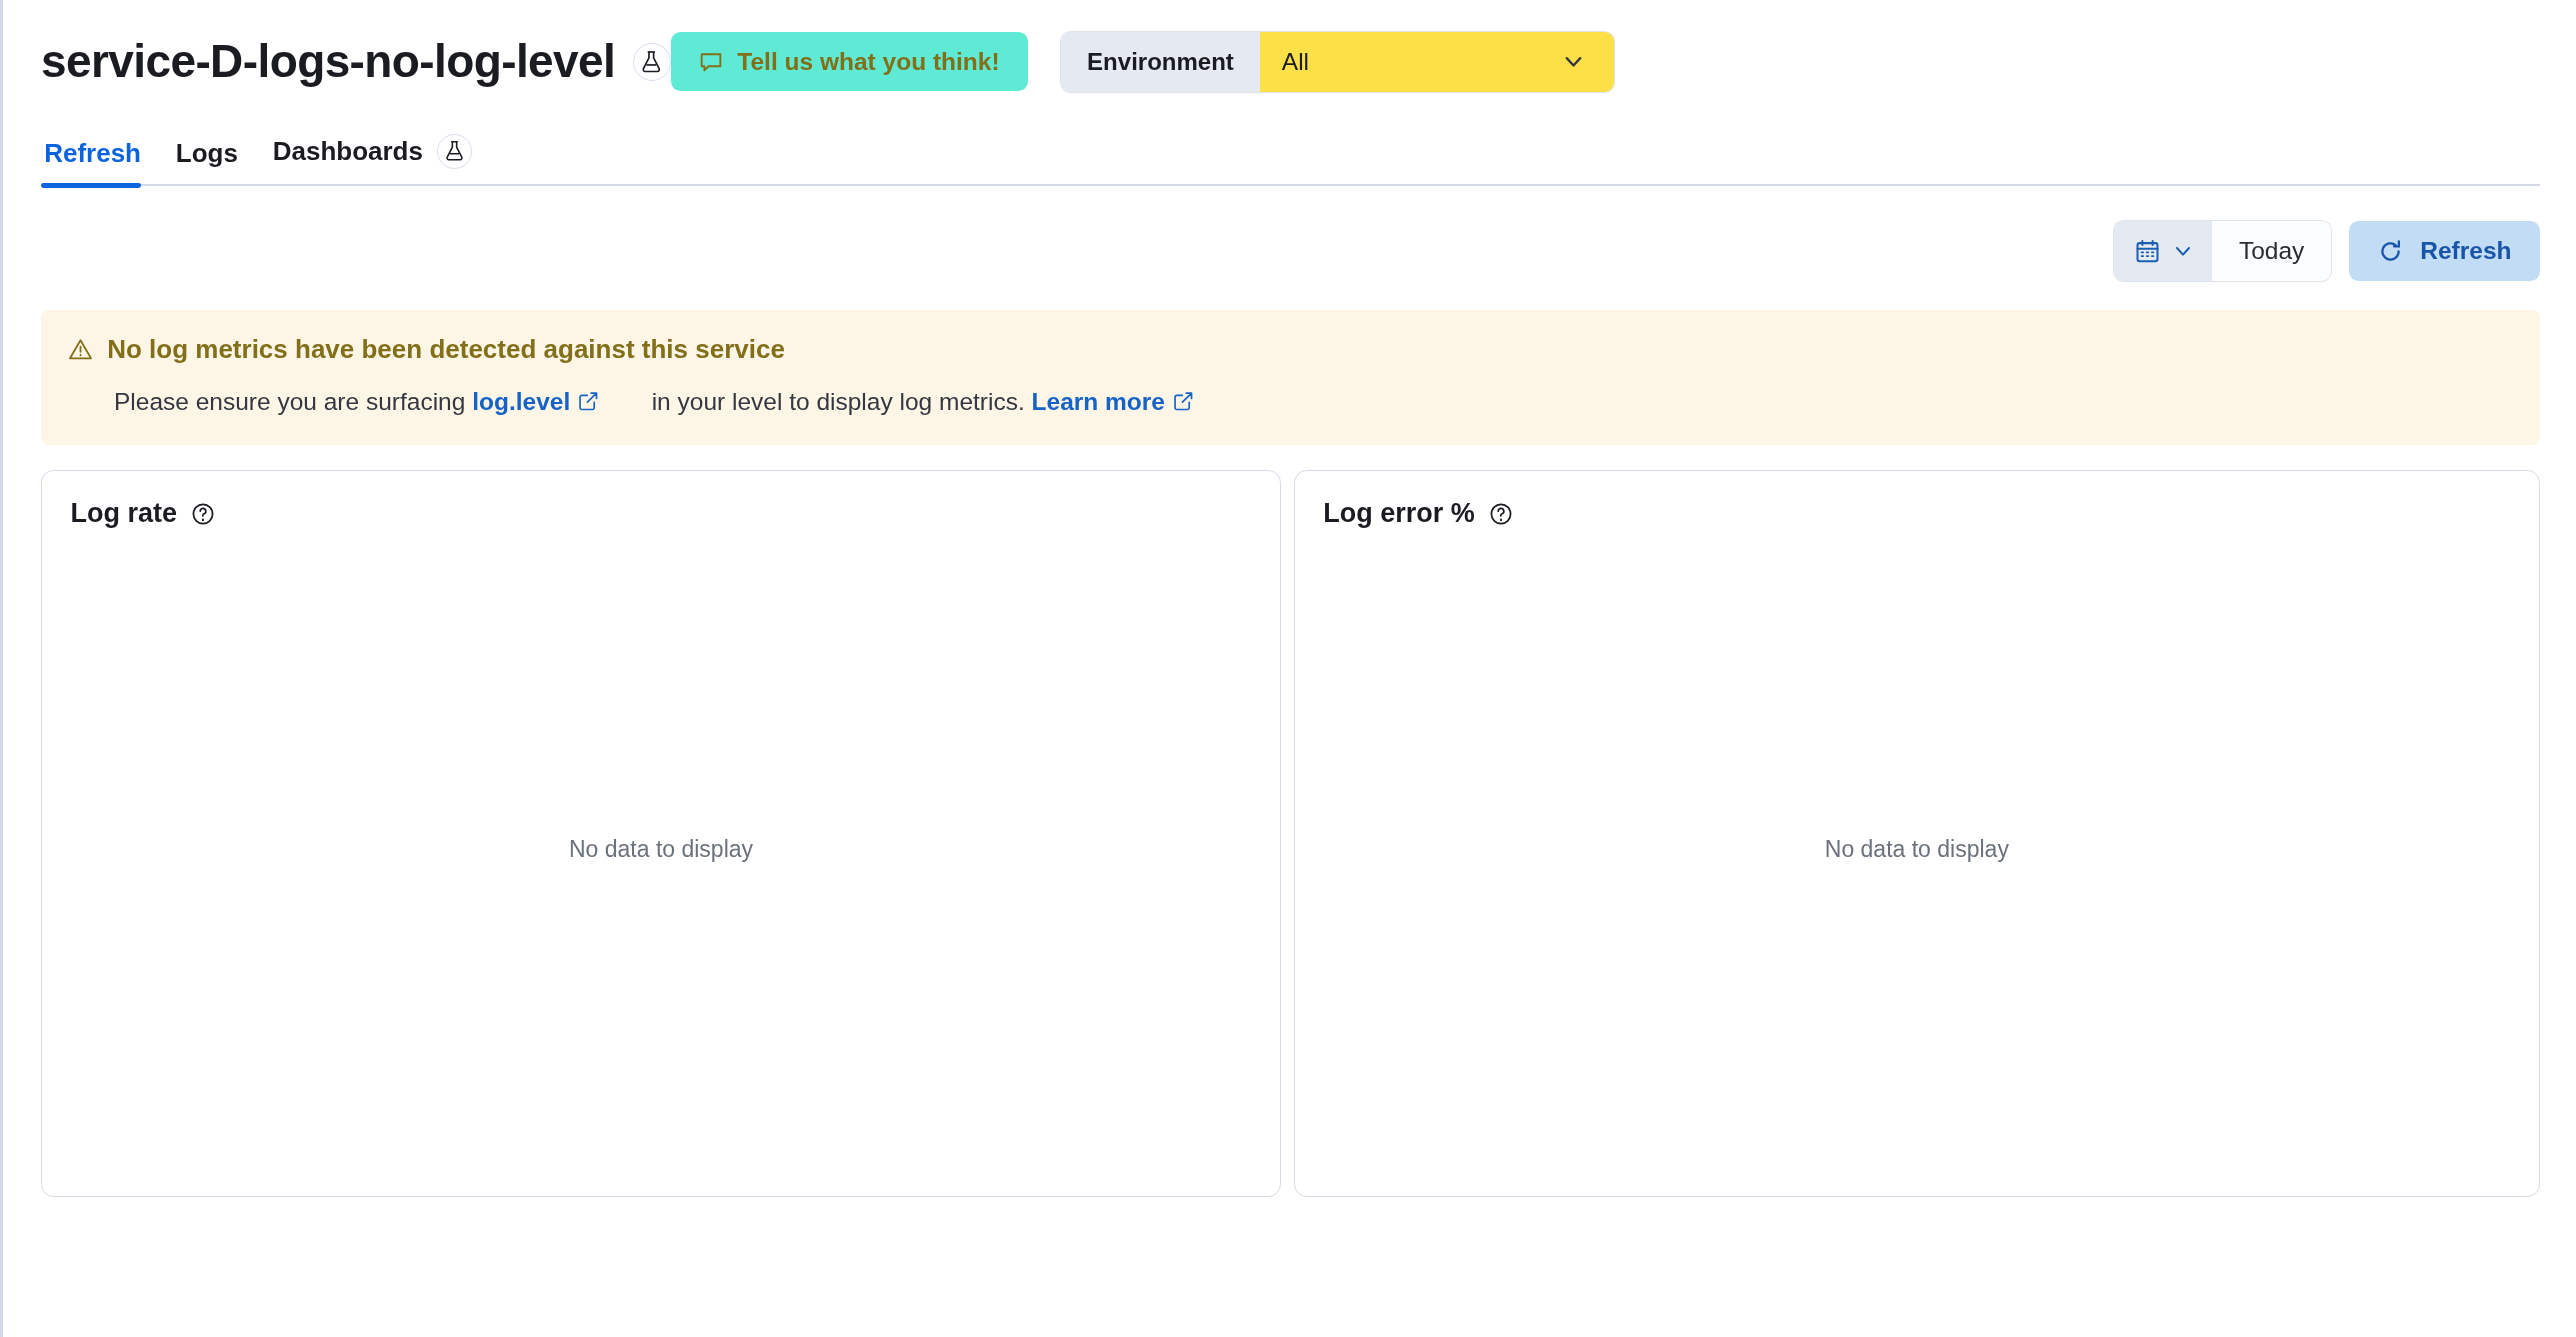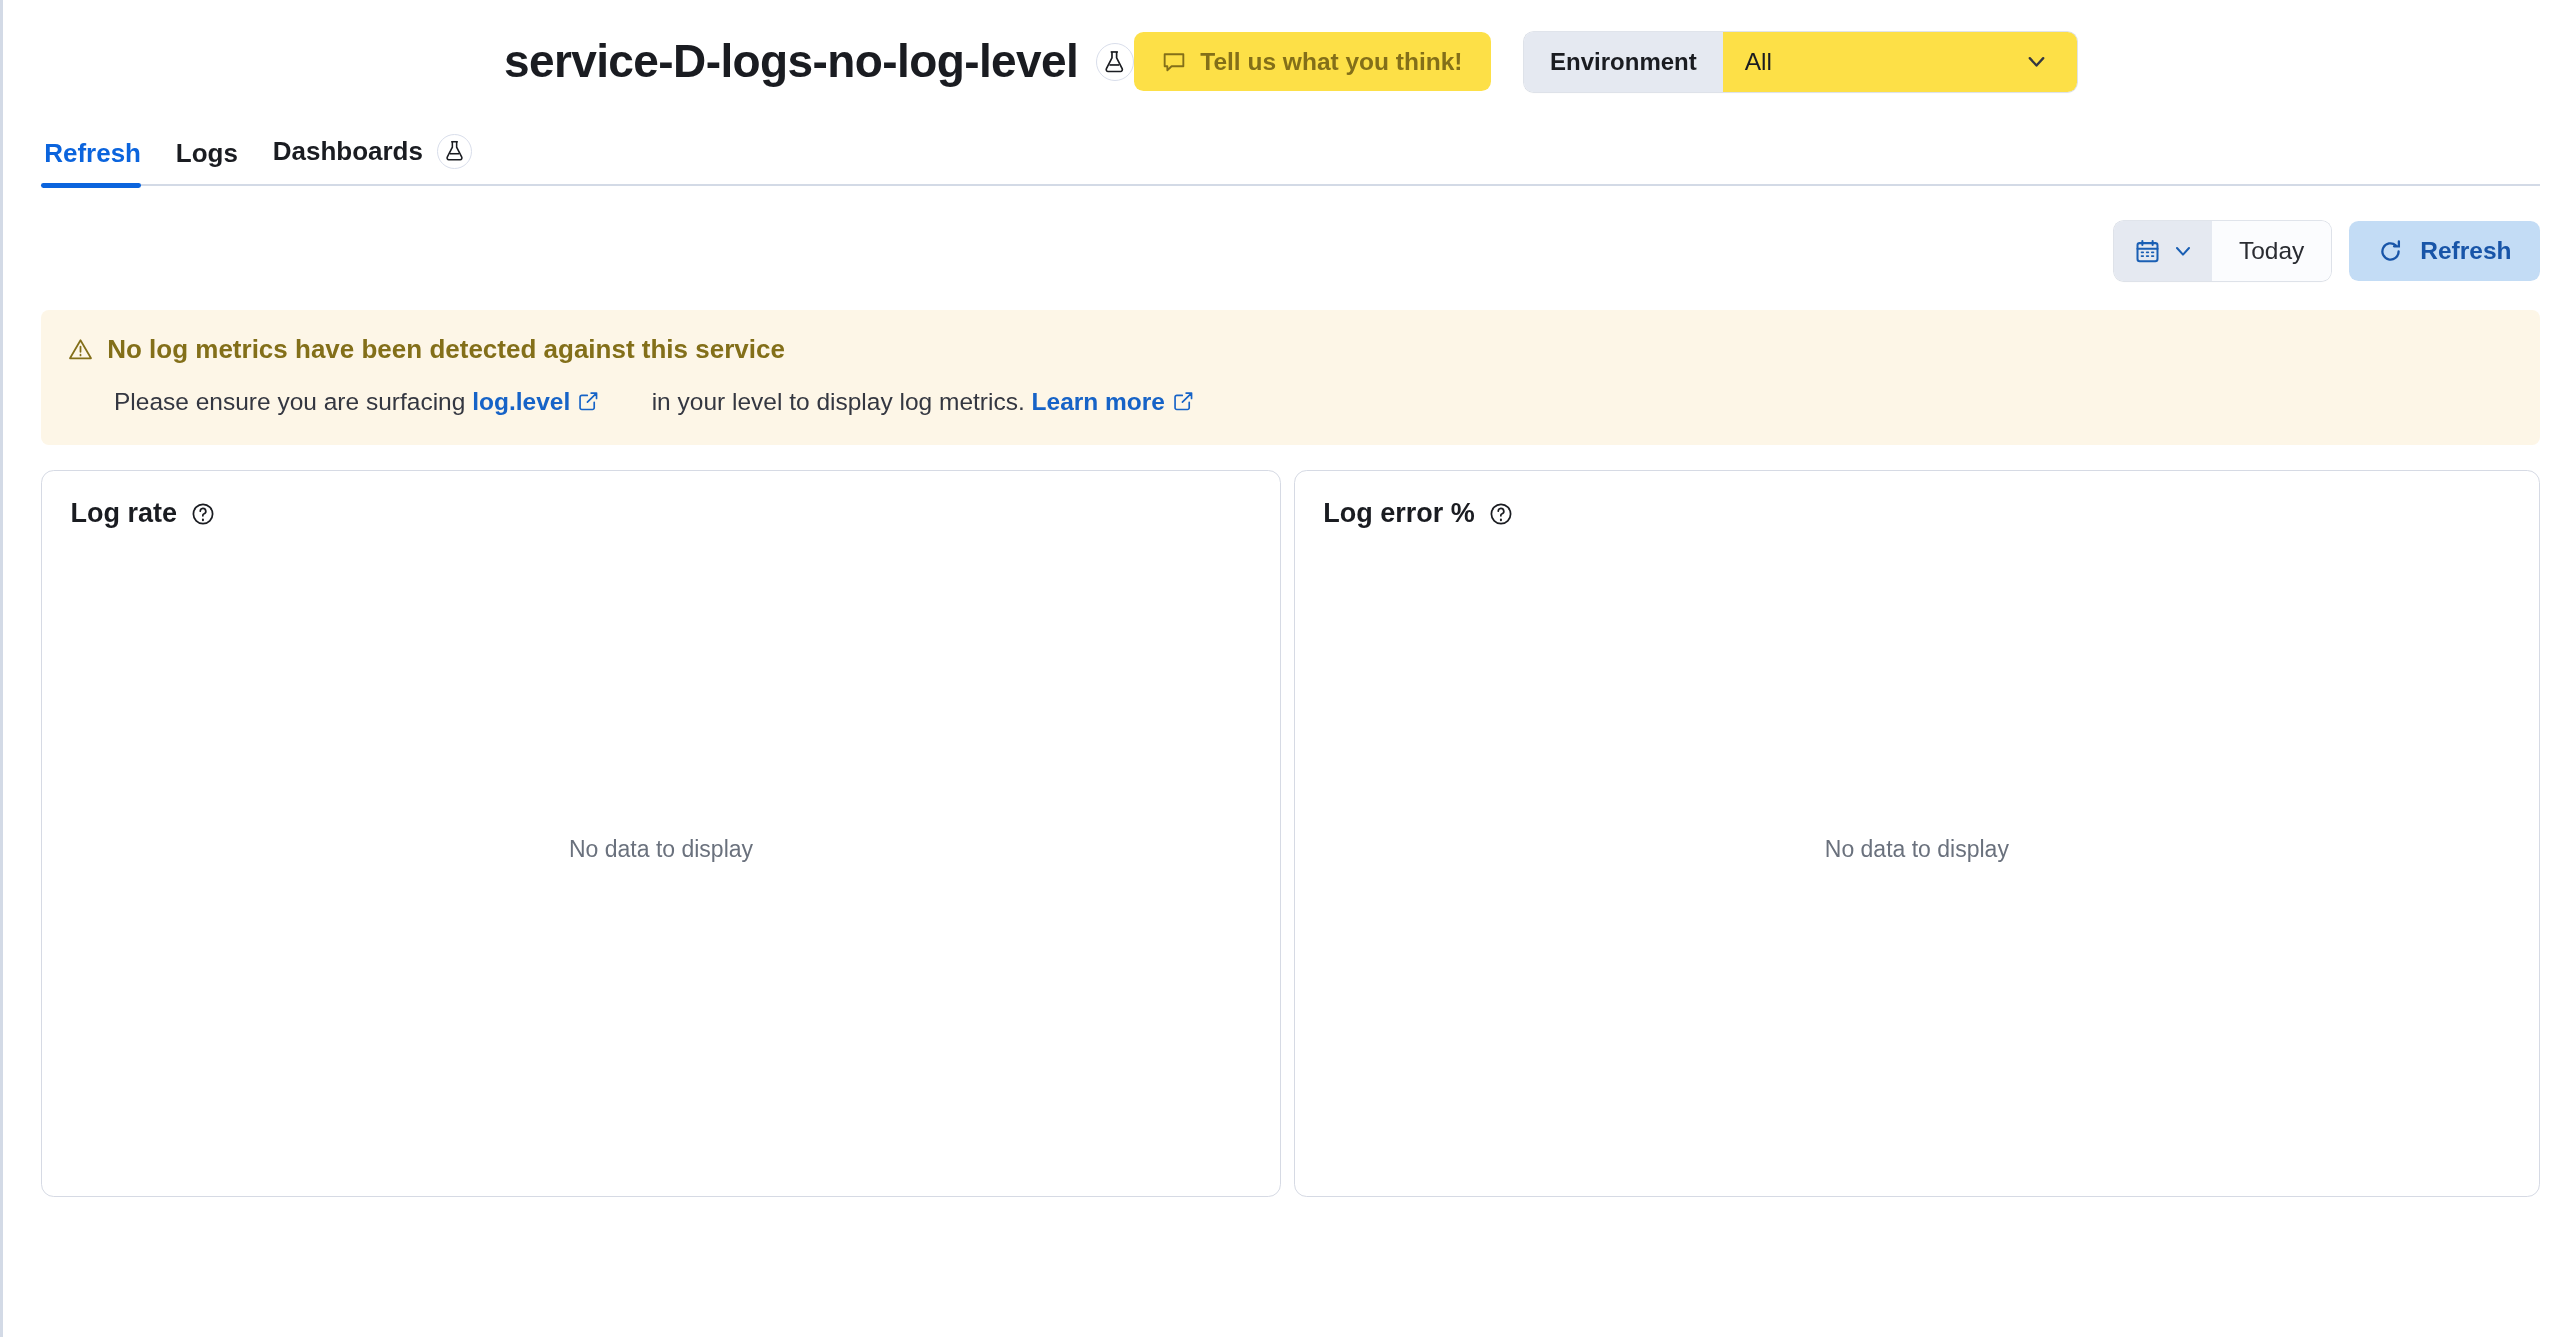--- a/index.html
+++ b/index.html
@@ -16,21 +16,21 @@
   body {
     position: relative;
     overflow: hidden;
     border-left: 3.2px solid #D3DAE6;
   }
 
   
   .page-header {
     display: flex;
     align-items: center;
-    justify-content: center;
+    justify-content: flex-start;
     padding: 19px 36px 0 38px;
     height: 104px;
   }
 
   .title-wrap {
     display: flex;
     align-items: center;
     gap: 17.4px;
   }
 
@@ -62,21 +62,21 @@
   .header-right {
     display: flex;
     align-items: center;
     gap: 33px;
   }
 
   .feedback-btn {
     display: flex;
     align-items: center;
     gap: 14.2px;
-    background: #fde047;
+    background: #5eead4;
     border: none;
     border-radius: 9.5px;
     padding: 16px 28.5px;
     font-family: inherit;
     font-size: 24.5px;
     font-weight: 700;
     color: #836f19;
     cursor: pointer;
     white-space: nowrap;
     height: 59px;

